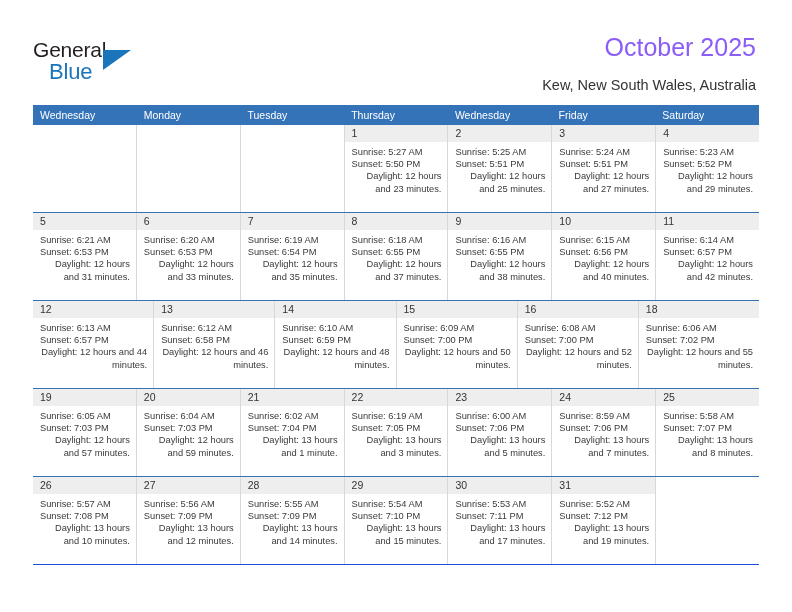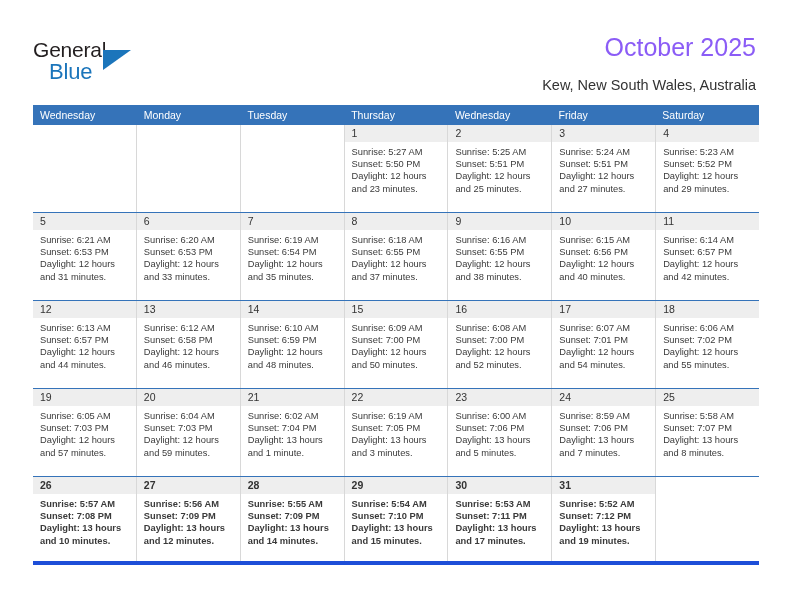--- a/index.html
+++ b/index.html
@@ -108,21 +108,21 @@
     white-space: nowrap;
   }
 
   .week {
     display: flex;
     width: 100%;
     height: 88px;
     border-bottom: 1px solid #3573b9;
     box-sizing: border-box;
   }
-  .week:last-child { border-bottom: 4px solid #1d4ed8; font-weight: bold; }
+  .week:last-child { border-bottom: 1px solid #1d4ed8; }
 
   .day {
     flex: 1 1 0;
     position: relative;
     box-sizing: border-box;
     border-left: 1px solid #d8d8d8;
     overflow: hidden;
   }
   .day:first-child { border-left: none; }
 
@@ -138,21 +138,21 @@
   .day.empty .day-num { background: #eeeeee; }
   .day.blank .day-num { background: transparent; }
 
   .day-info {
     padding: 4px 6px 0 7px;
     font-size: 9.3px;
     line-height: 12.2px;
     color: #3a3a3a;
   }
   .day-info div { white-space: nowrap; }
-  .day-info .wrap { white-space: normal; }
+  .day-info .wrap { white-space: normal; text-align: right; }
 </style>
 </head>
 <body>
 
 <div class="page">
 
   <div class="header">
 
     <div class="brand">
       <span class="brand-general">General</span>
@@ -314,28 +314,20 @@
           </div>
           <div class="day">
             <div class="day-num">16</div>
             <div class="day-info">
               <div class="">Sunrise: 6:08 AM</div>
               <div class="">Sunset: 7:00 PM</div>
               <div class="wrap">Daylight: 12 hours and 52 minutes.</div>
             </div>
           </div>
           <div class="day">
-            <div class="day-num">17</div>
-            <div class="day-info">
-              <div class="">Sunrise: 6:07 AM</div>
-              <div class="">Sunset: 7:01 PM</div>
-              <div class="wrap">Daylight: 12 hours and 54 minutes.</div>
-            </div>
-          </div>
-          <div class="day">
             <div class="day-num">18</div>
             <div class="day-info">
               <div class="">Sunrise: 6:06 AM</div>
               <div class="">Sunset: 7:02 PM</div>
               <div class="wrap">Daylight: 12 hours and 55 minutes.</div>
             </div>
           </div>
         </div>
         <div class="week">
           <div class="day">

